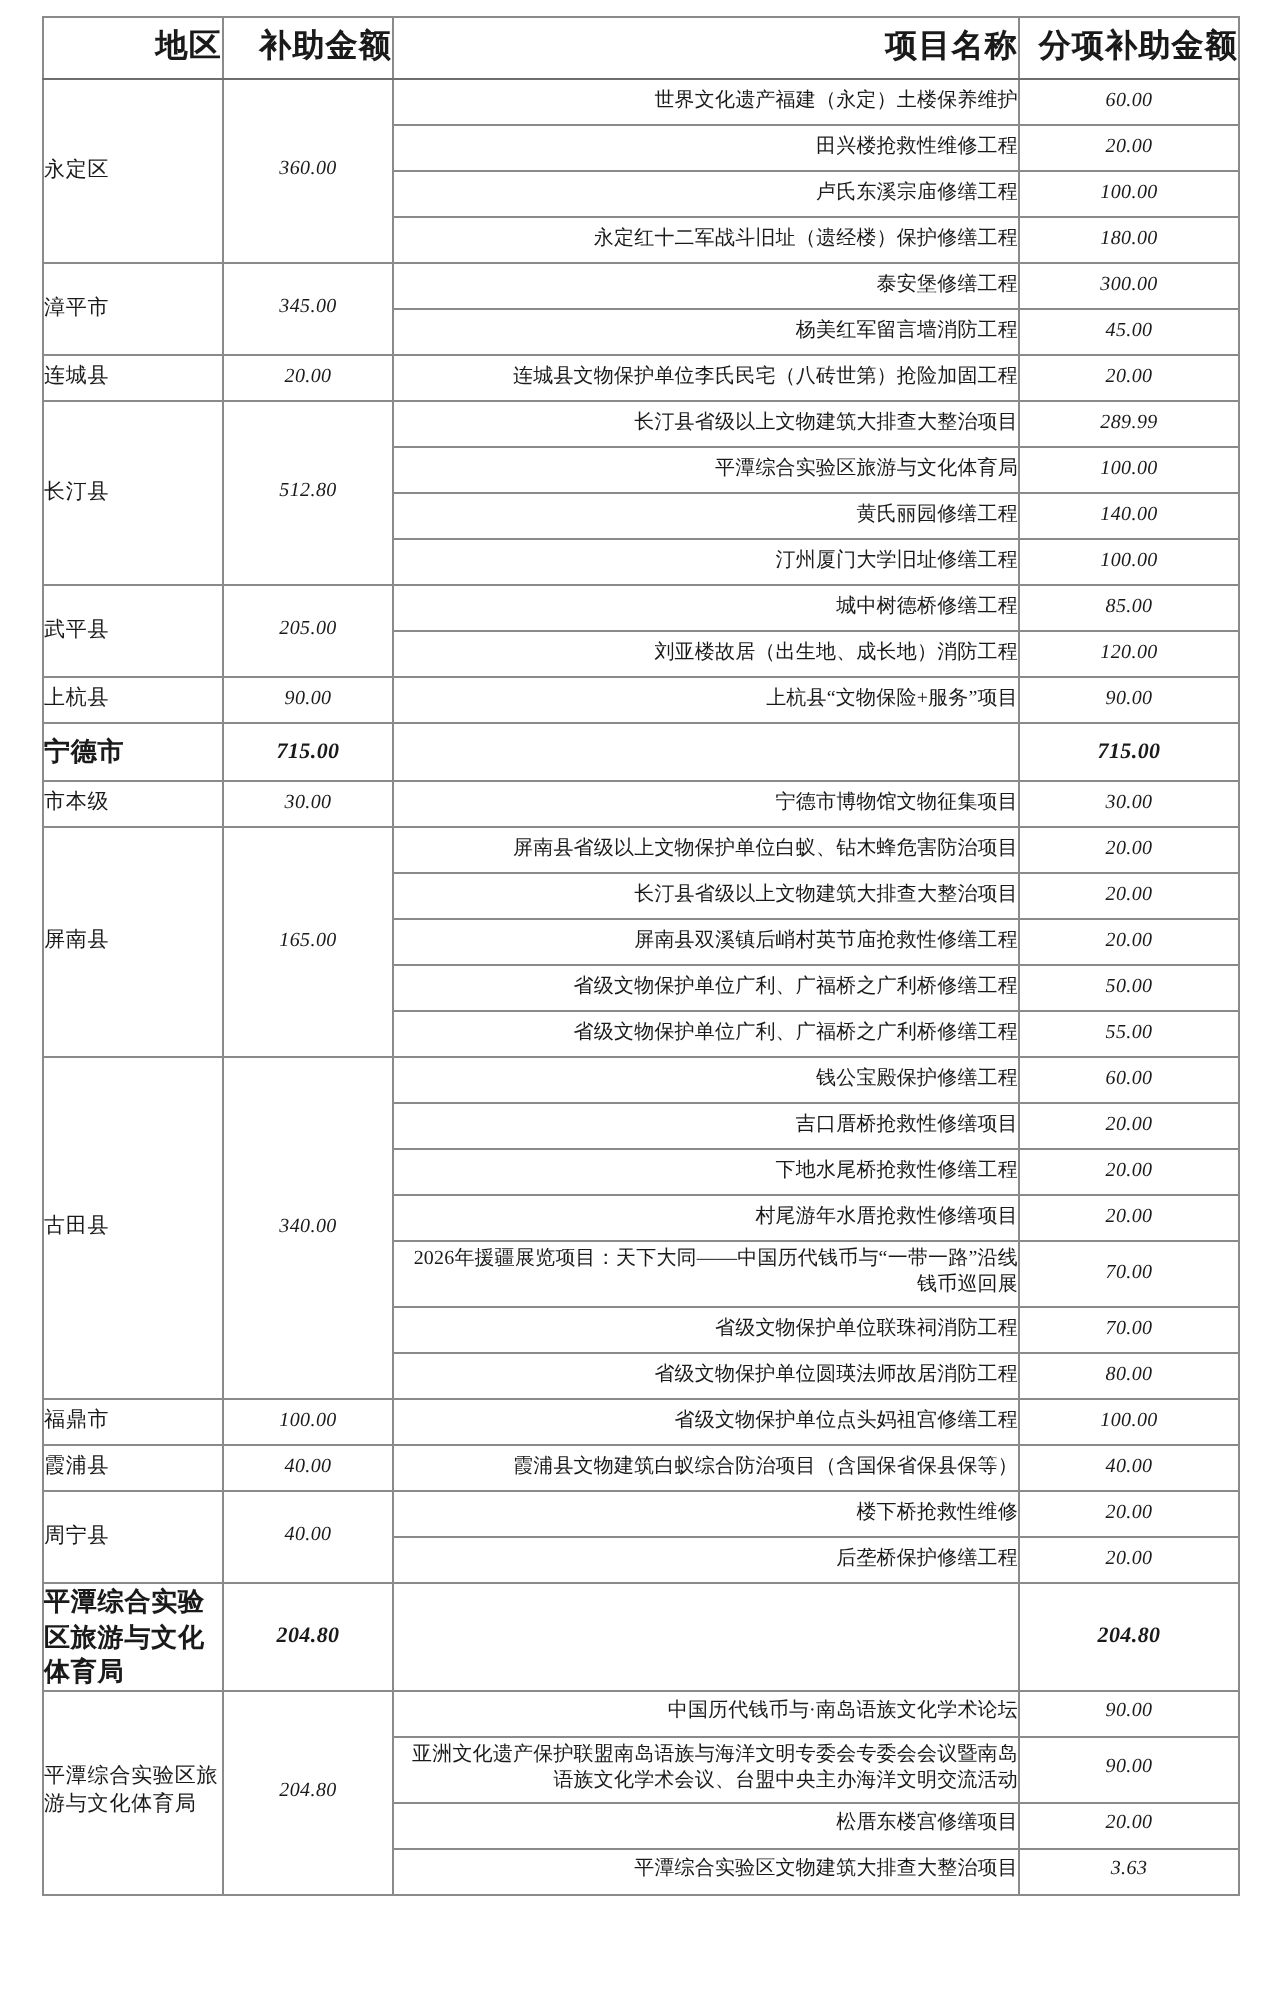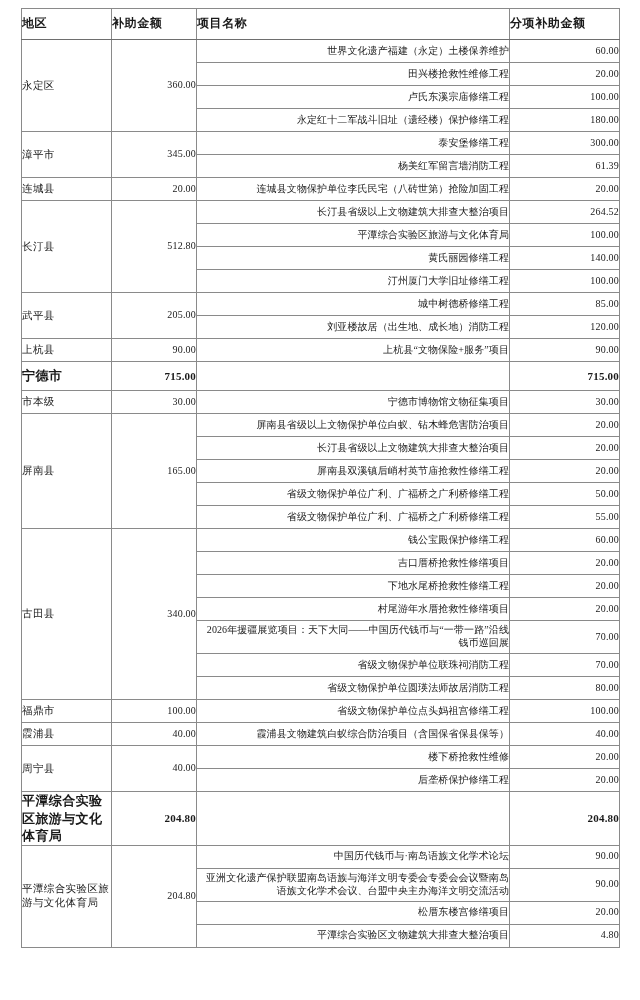--- a/index.html
+++ b/index.html
@@ -34,37 +34,38 @@
 
   table.funding th,
   table.funding td {
     border: 0.9px solid #8a8a8a;
     padding: 0;
     vertical-align: middle;
     line-height: 1.28;
   }
   table.funding thead th {
     height: 30px;
-    text-align: left;
+    text-align: right;
     font-weight: bold;
-    font-size: 12px;
+    font-size: 16px;
     letter-spacing: 0.6px;
     border-bottom: 1.4px solid #6e6e6e;
   }
   td.region {
     font-size: 10.5px;
     letter-spacing: 0.4px;
     padding: 2px 3px;
   }
   td.amount,
   td.subamount {
-    text-align: right;
+    text-align: center;
     font-size: 10px;
     letter-spacing: 0.2px;
     padding: 2px 3px;
+    font-style: italic;
   }
   td.project {
     text-align: right;
     font-size: 10px;
     letter-spacing: 0.1px;
     padding: 3px 4px 3px 6px;
   }
   tr.data-row > td {
     height: 22px;
   }
@@ -125,33 +126,33 @@
           <td class="subamount">180.00</td>
         </tr>
         <tr class="data-row">
           <td class="region" rowspan="2">漳平市</td>
           <td class="amount" rowspan="2">345.00</td>
           <td class="project">泰安堡修缮工程</td>
           <td class="subamount">300.00</td>
         </tr>
         <tr class="data-row">
           <td class="project">杨美红军留言墙消防工程</td>
-          <td class="subamount">61.39</td>
+          <td class="subamount">45.00</td>
         </tr>
         <tr class="data-row">
           <td class="region">连城县</td>
           <td class="amount">20.00</td>
           <td class="project">连城县文物保护单位李氏民宅（八砖世第）抢险加固工程</td>
           <td class="subamount">20.00</td>
         </tr>
         <tr class="data-row">
           <td class="region" rowspan="4">长汀县</td>
           <td class="amount" rowspan="4">512.80</td>
           <td class="project">长汀县省级以上文物建筑大排查大整治项目</td>
-          <td class="subamount">264.52</td>
+          <td class="subamount">289.99</td>
         </tr>
         <tr class="data-row">
           <td class="project">平潭综合实验区旅游与文化体育局</td>
           <td class="subamount">100.00</td>
         </tr>
         <tr class="data-row">
           <td class="project">黄氏丽园修缮工程</td>
           <td class="subamount">140.00</td>
         </tr>
         <tr class="data-row">
@@ -275,17 +276,17 @@
         <tr class="tall-row">
           <td class="project">亚洲文化遗产保护联盟南岛语族与海洋文明专委会专委会会议暨南岛语族文化学术会议、台盟中央主办海洋文明交流活动</td>
           <td class="subamount">90.00</td>
         </tr>
         <tr class="data-row">
           <td class="project">松厝东楼宫修缮项目</td>
           <td class="subamount">20.00</td>
         </tr>
         <tr class="data-row">
           <td class="project">平潭综合实验区文物建筑大排查大整治项目</td>
-          <td class="subamount">4.80</td>
+          <td class="subamount">3.63</td>
         </tr>
       </tbody>
   </table>
 </div>
 
 </body></html>

